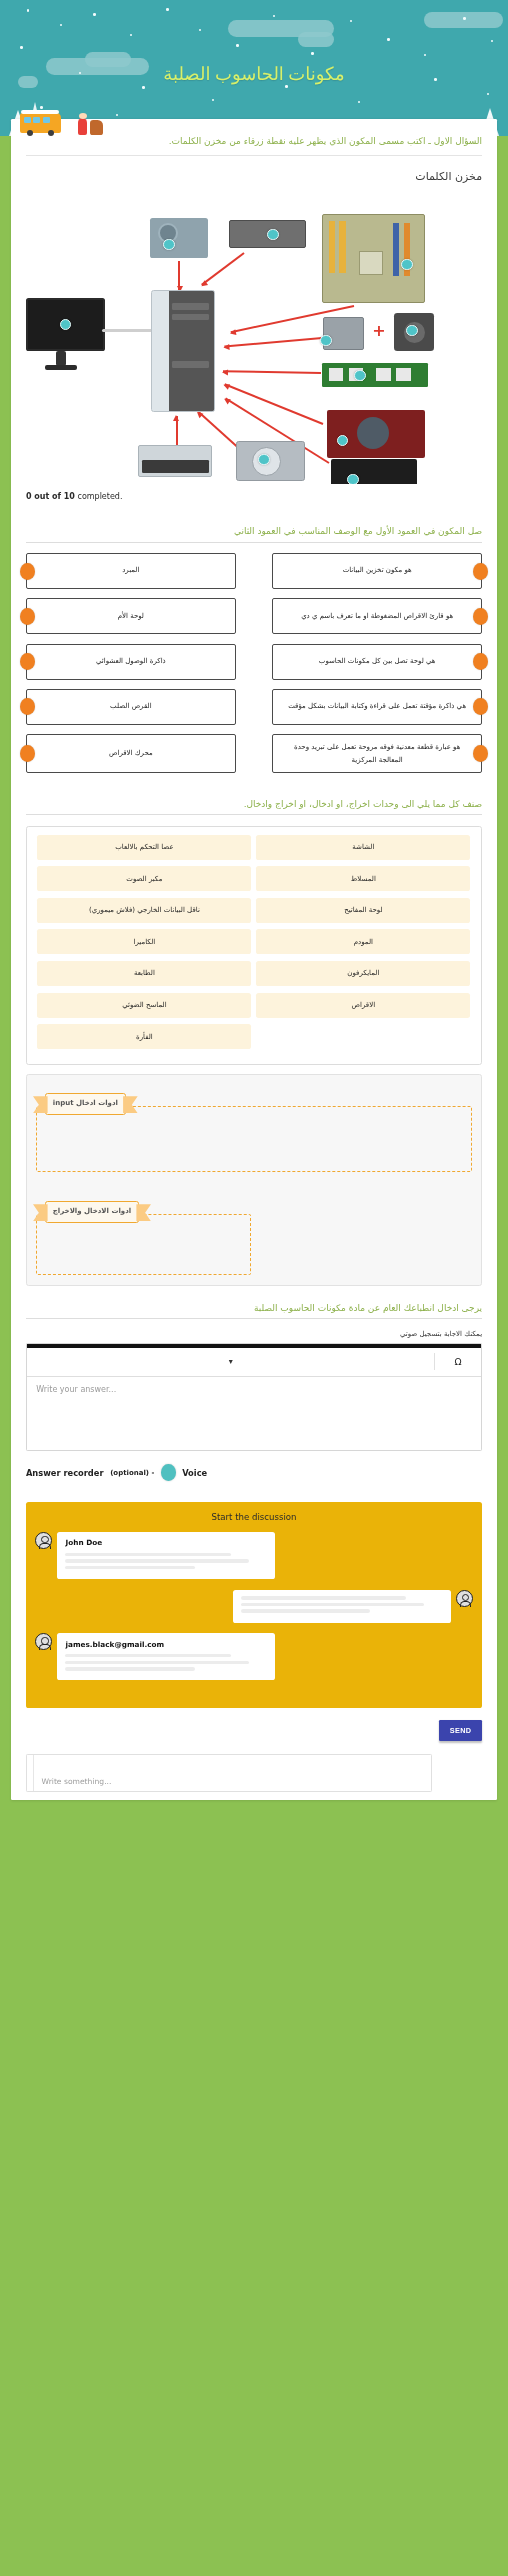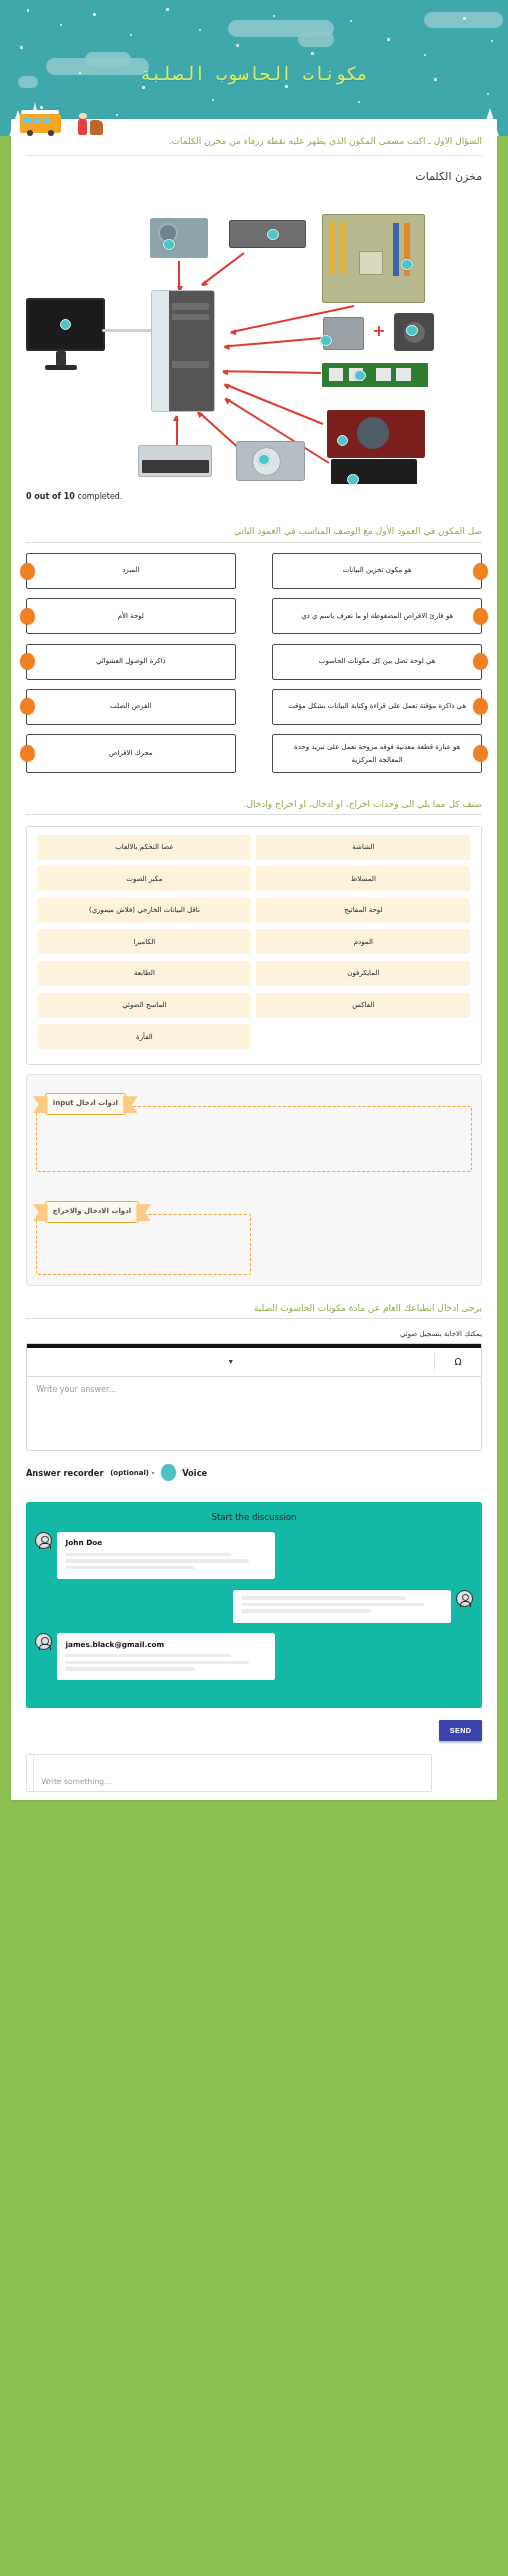--- a/index.html
+++ b/index.html
@@ -19,21 +19,21 @@
     background: #3fa8ad;
     overflow: hidden;
   }
   .banner .cloud { position:absolute; background:#8ec9cd; border-radius:14.6px; opacity:.85; }
   .banner .snow { position:absolute; background:#f2fbfc; border-radius:50%; }
   .banner-title {
     position:absolute; left:0; right:0; top:63px;
     text-align:center;
     font-size:18px;
     color:#d8f069;
-    font-family:Liberation Mono, monospace;
+    font-family:Liberation Serif, serif;
     direction:rtl;
     letter-spacing:0.3px;
     text-shadow:0 0.7px 1.3px rgba(0,0,0,.12);
     z-index: 6;
   }
   .bus {
     position:absolute; left:20px; bottom:2.6px; width:41px; height:20px;
     background:#f5a623; border-radius:2.6px 4.6px 2px 2px; z-index:5;
   }
   .bus .win { position:absolute; top:3.3px; width:7.3px; height:6.6px; background:#6fc7e8; border-radius:1.3px; }
@@ -188,21 +188,21 @@
   }
 
   .recorder-row {
     display:flex; align-items:center; gap:6.6px;
     padding: 9.3px 14.6px 17px 14.6px; font-size:8.3px; font-weight:700; color:#222;
   }
   .recorder-row .opt { font-size:7px; font-weight:700; }
   .rec-dot { width:14.6px; height:16.6px; border-radius:50%; background:#4fc0c0; box-shadow:0 0 2px rgba(0,0,0,.2);}
 
   
-  .discussion { margin: 4px 14.6px 0 14.6px; background:#14b8a6; border-radius:2.6px; padding:10.6px 9.3px 17px 9.3px;}
+  .discussion { margin: 4px 14.6px 0 14.6px; background:#eab308; border-radius:2.6px; padding:10.6px 9.3px 17px 9.3px;}
   .disc-title { text-align:center; font-size:8.6px; color:#2b2b2b; margin-bottom:9.3px;}
   .msg-row { display:flex; align-items:flex-start; gap:5.3px; margin-bottom:10.6px; }
   .msg-row.right { justify-content:flex-end; }
   .avatar {
     width:17px; height:17px; border-radius:50%; border:1.1px solid #222;
     flex:0 0 17px; position:relative; background:#e0e0e0;
   }
   .avatar:before { content:""; position:absolute; left:5.3px; top:3.3px; width:5.3px; height:5.3px; border-radius:50%; border:1px solid #222;}
   .avatar:after { content:""; position:absolute; left:3.3px; top:10px; width:9.3px; height:5.3px; border-radius:4.6px 4.6px 0 0; border:1px solid #222; border-bottom:none;}
   .bubble { background:#fff; border-radius:2.6px; padding:6.6px 8px; width:218px; }
@@ -440,21 +440,21 @@
           <div class="citem">الشاشة</div>
           <div class="citem">مكبر الصوت</div>
           <div class="citem">المسلاط</div>
           <div class="citem">ناقل البيانات الخارجي (فلاش ميموري)</div>
           <div class="citem">لوحة المفاتيح</div>
           <div class="citem">الكاميرا</div>
           <div class="citem">المودم</div>
           <div class="citem">الطابعة</div>
           <div class="citem">المايكرفون</div>
           <div class="citem">الماسح الضوئي</div>
-          <div class="citem">الفاكس</div>
+          <div class="citem">الاقراص</div>
           <div class="citem">الفأرة</div>
         </div>
       </div>
     </div>
 
     <div class="drops">
       <div class="drops-box">
         <div class="drop-row">
           <div class="dz">
             <div class="ribbon">

